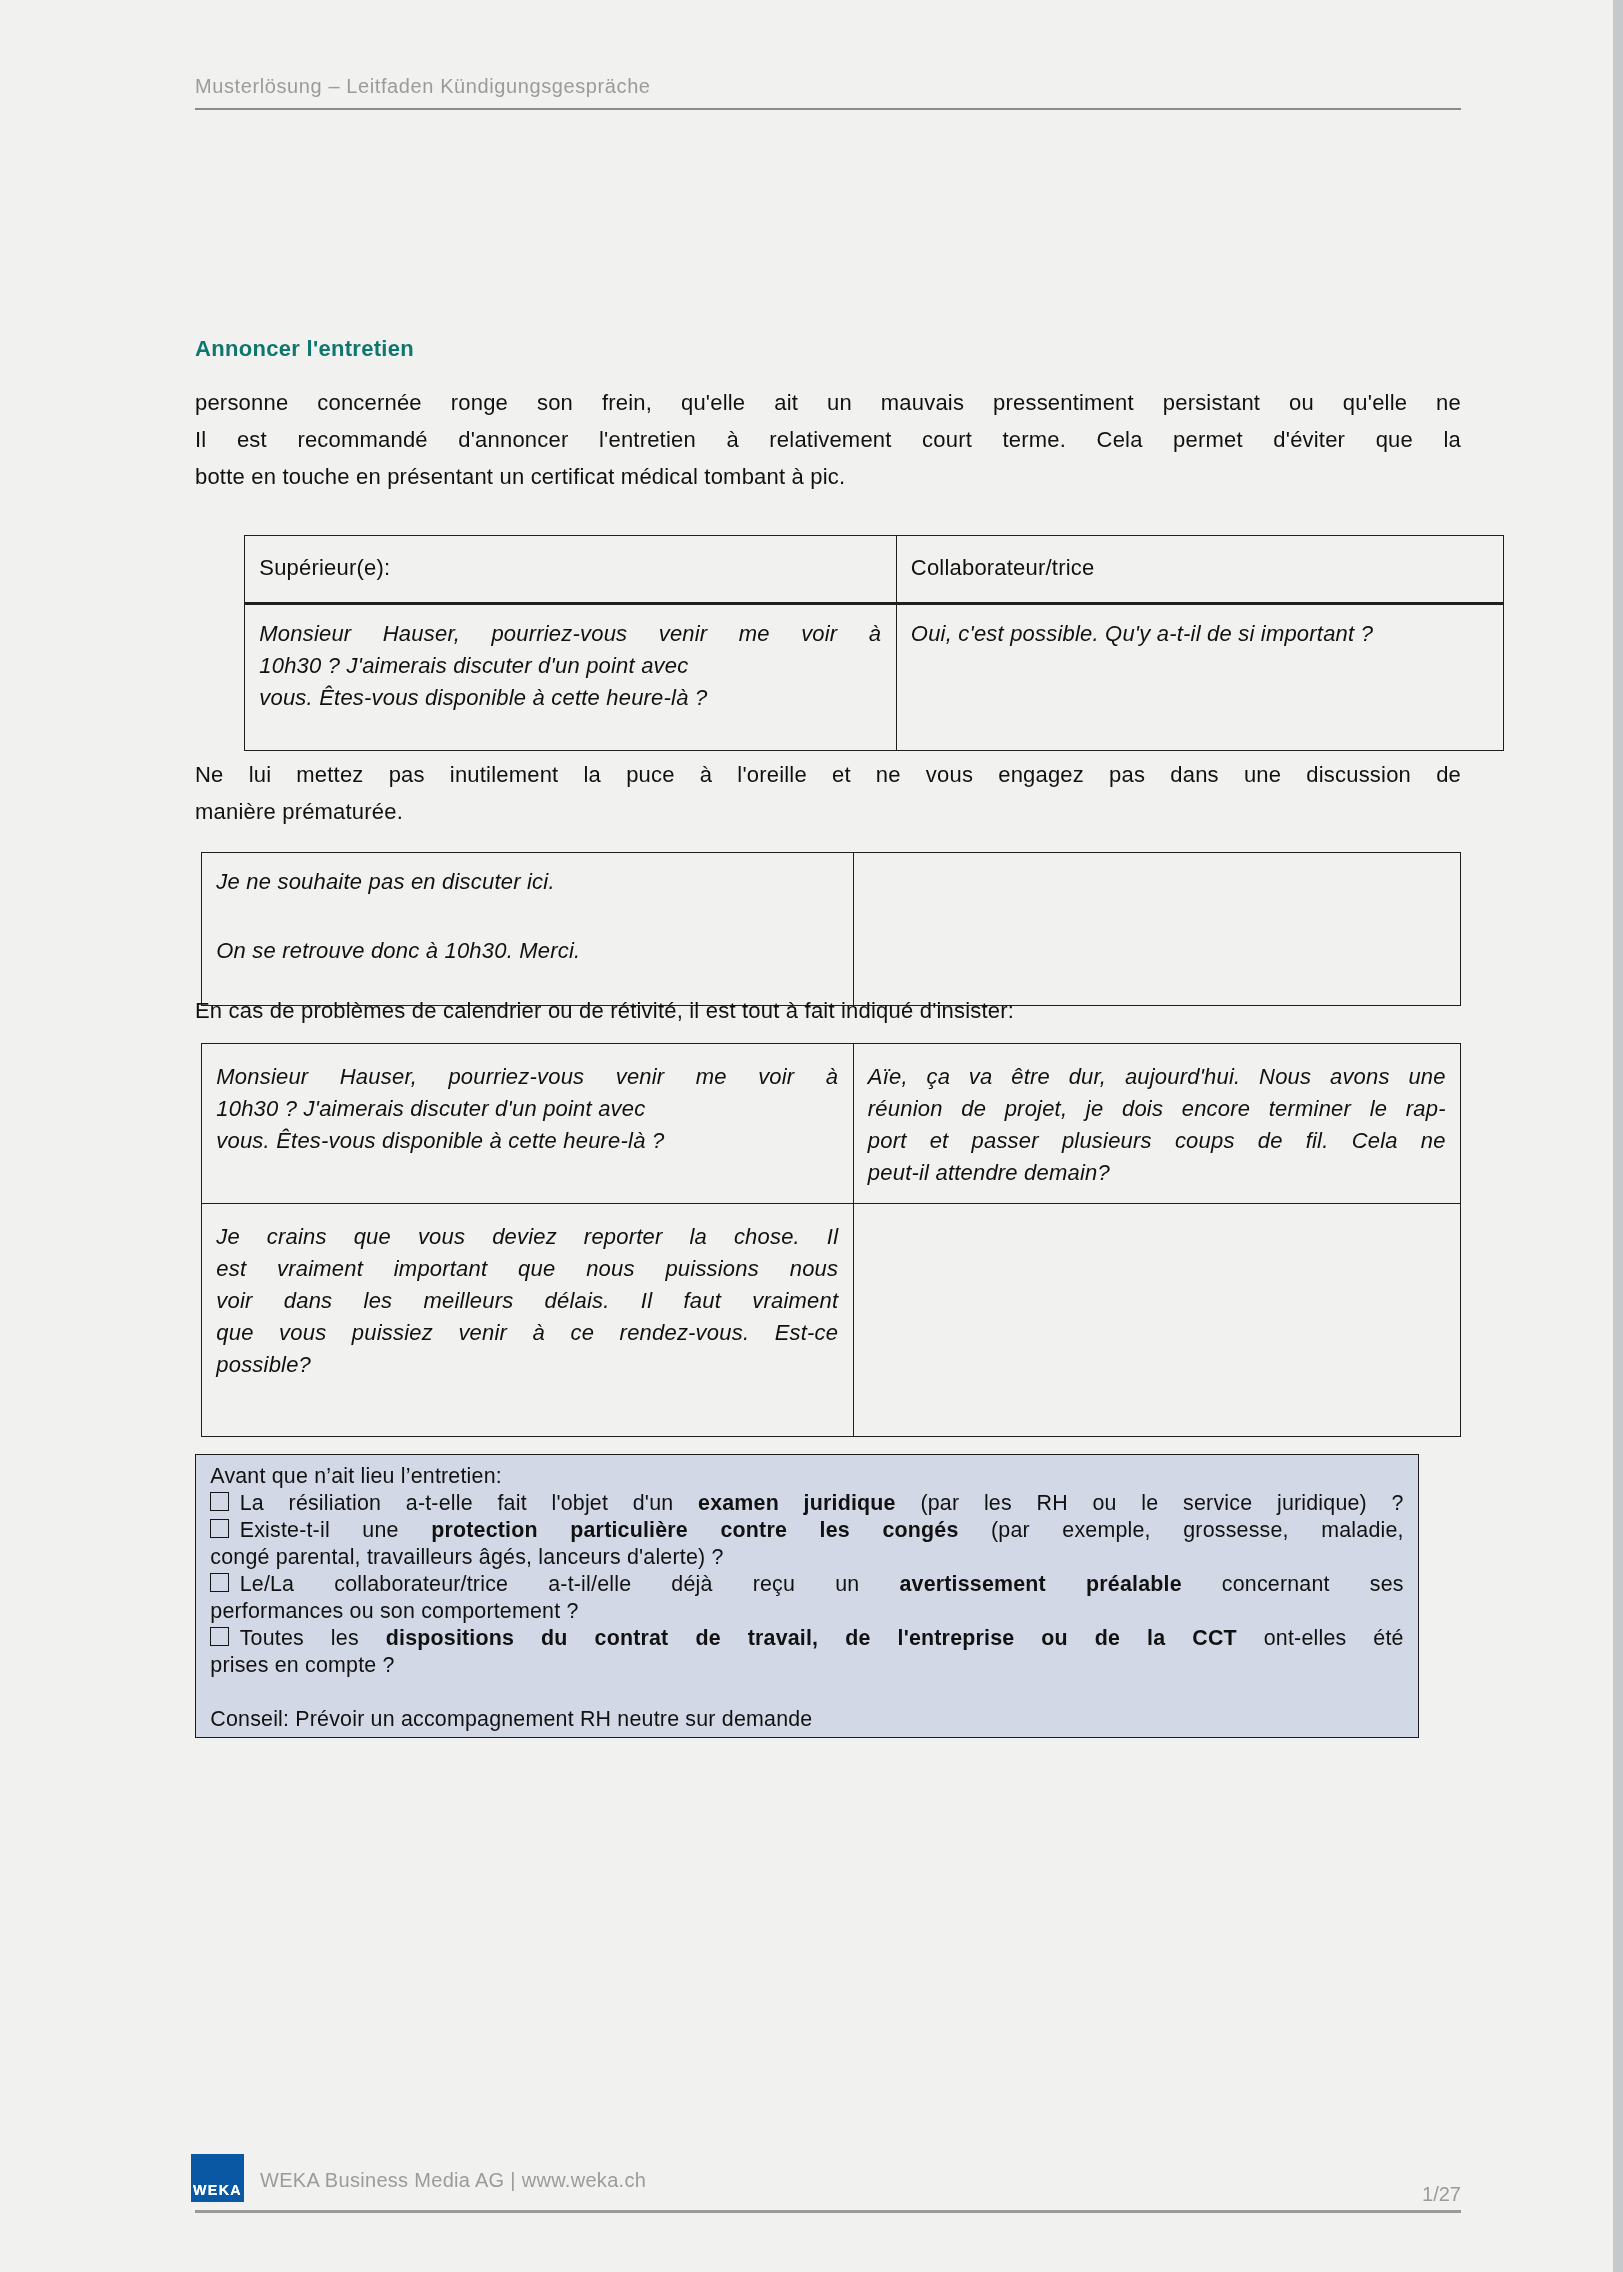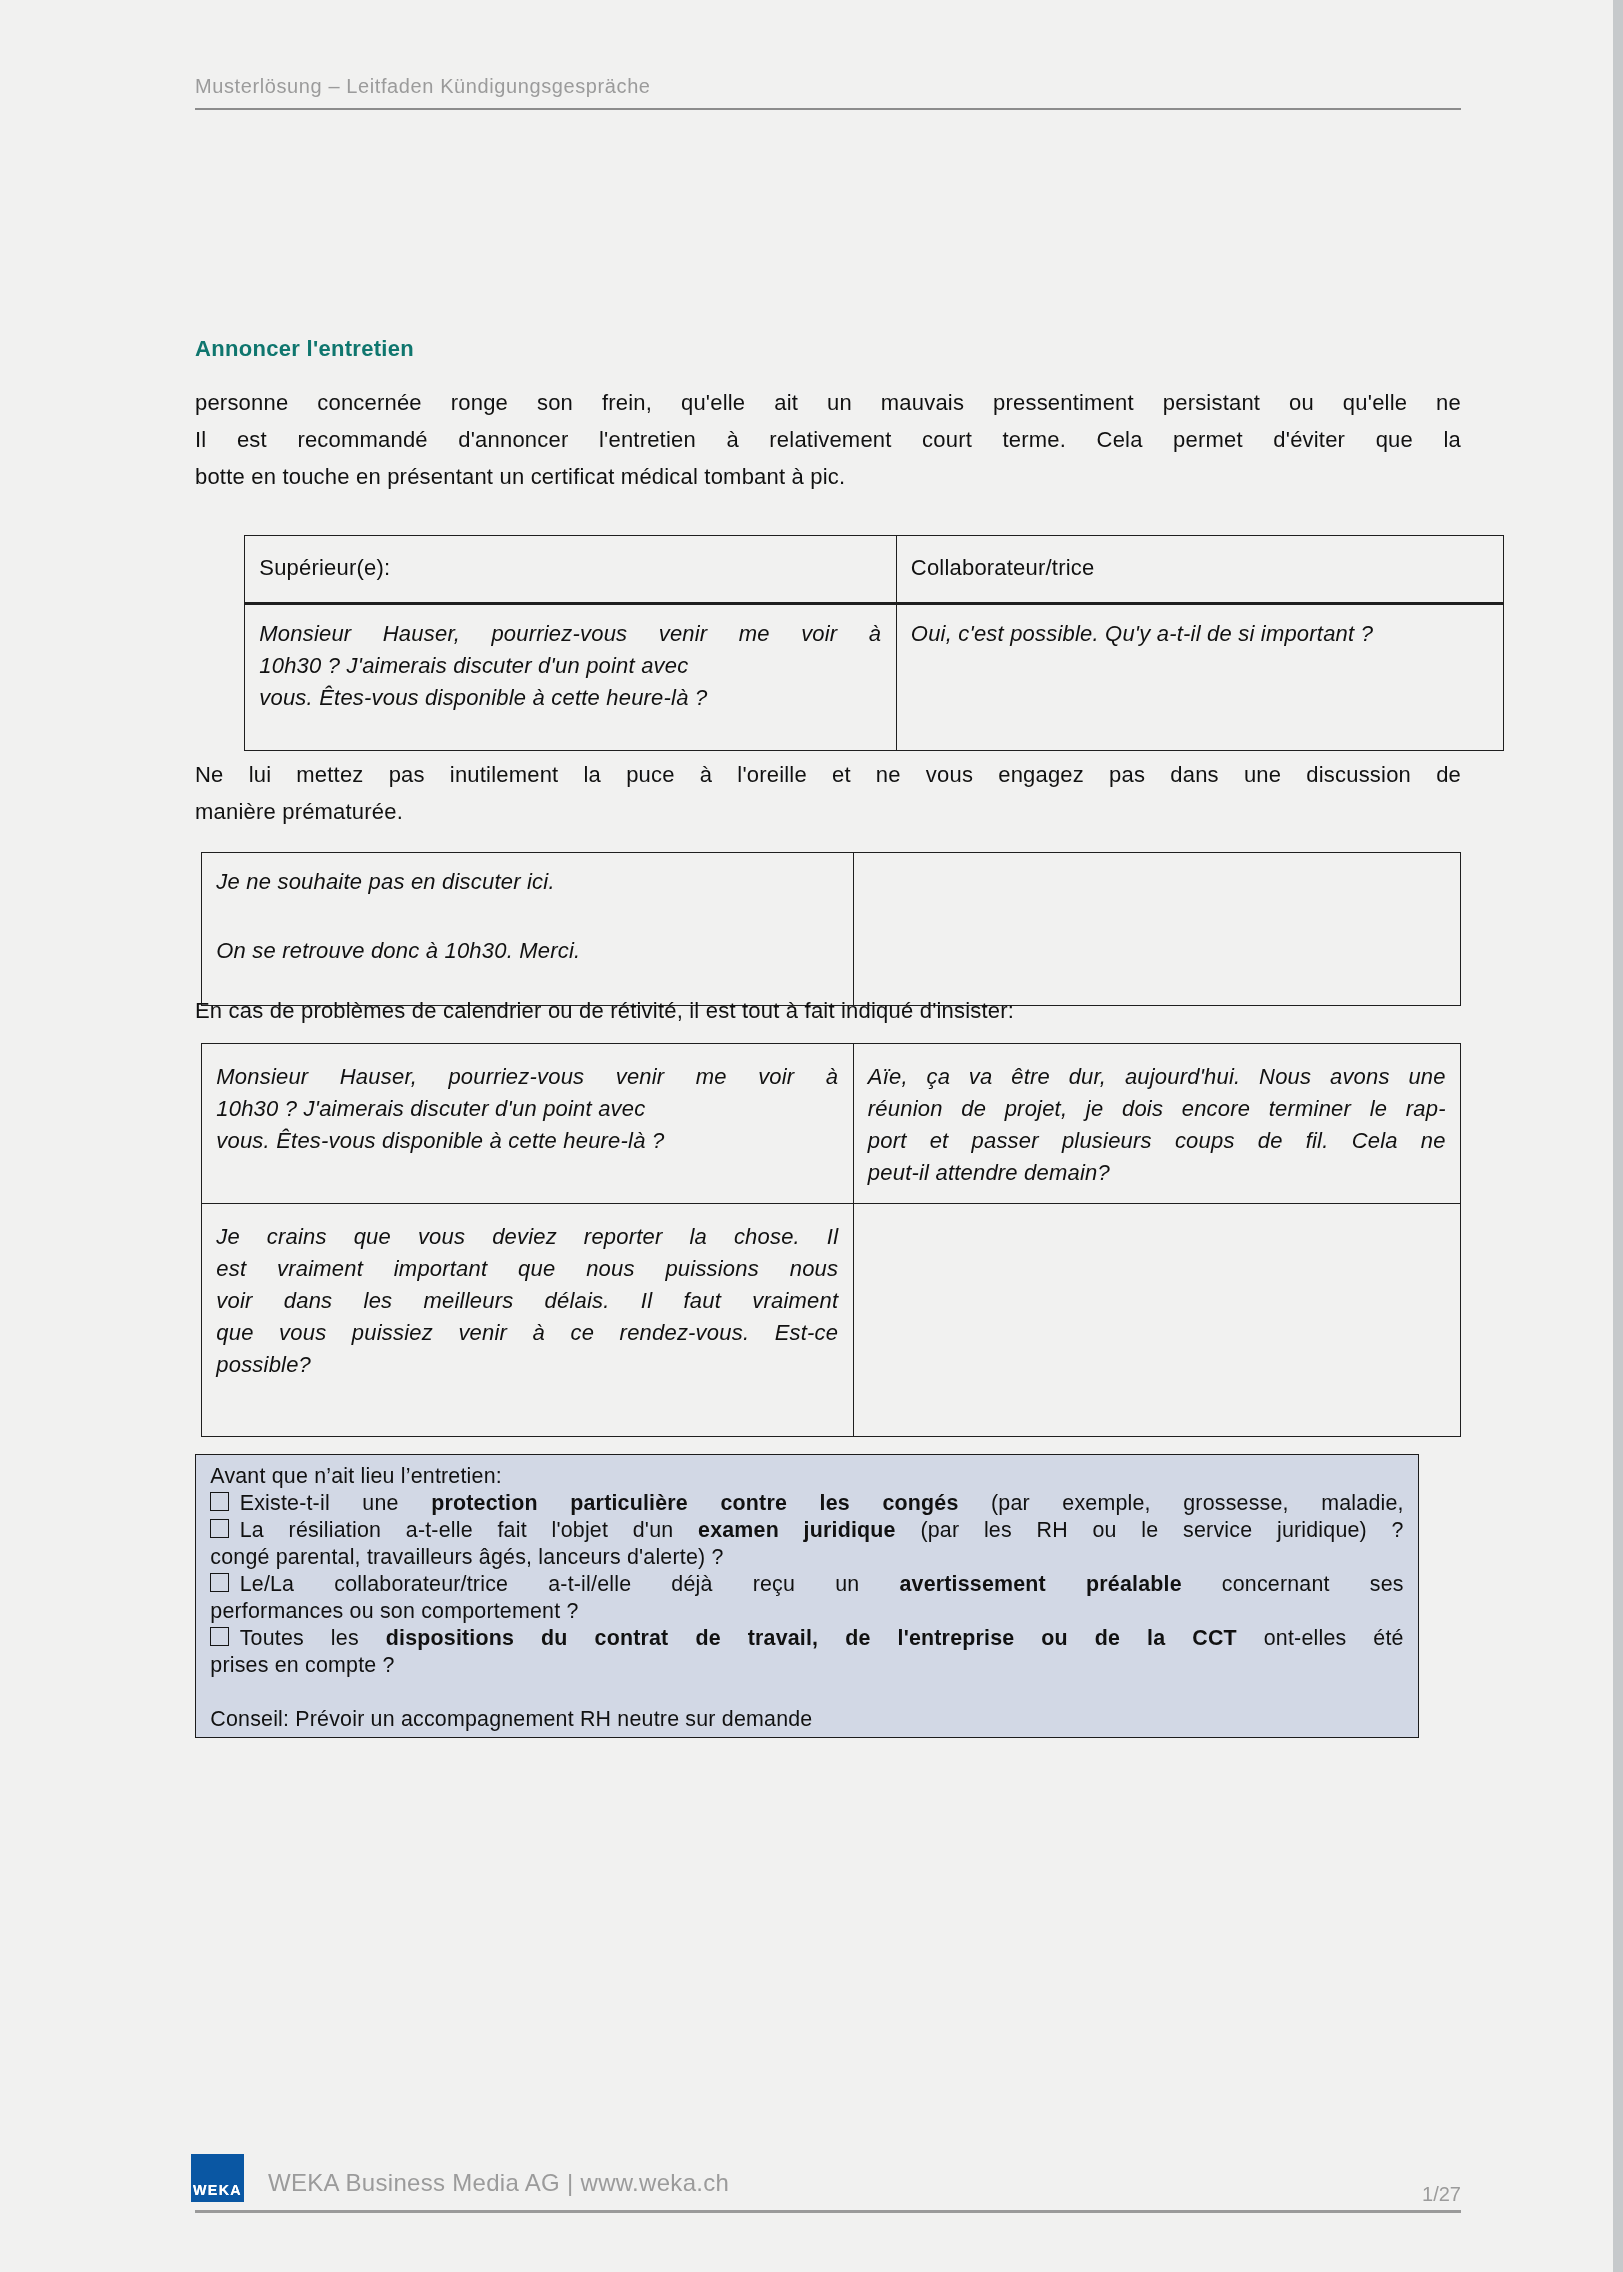--- a/index.html
+++ b/index.html
@@ -9,21 +9,21 @@
     background:#f1f1f0;
     font-family:"Liberation Sans", sans-serif;
     color:#111;
     overflow:hidden;
   }
   .abs{position:absolute;}
   
   .doc-header{left:195px;top:75px;width:1266px;font-size:20px;color:#9b9b9b;letter-spacing:0.6px;}
   .header-rule{left:195px;top:108px;width:1266px;height:1.9px;background:#8c8c8c;}
   .footer-rule{left:195px;top:2210px;width:1266px;height:2.6px;background:#9a9a9a;}
-  .footer-company{left:268px;top:2169px;font-size:24px;color:#9b9b9b;letter-spacing:0.3px;}
+  .footer-company{left:260px;top:2169px;font-size:20px;color:#9b9b9b;letter-spacing:0.3px;}
   .footer-pagenum{right:162px;top:2169px;font-size:20px;color:#9b9b9b;margin-top:14px;}
   .logo{left:191px;top:2154px;width:53px;height:48px;background:#0a57a3;
         display:flex;align-items:flex-end;justify-content:center;}
   .logo span{color:#fff;font-weight:bold;font-size:14.3px;letter-spacing:1.3px;line-height:1;
              padding-bottom:5.2px;text-shadow:0 0 0.6px #fff;}
   .edge-strip{right:0;top:0;width:10.4px;height:2273px;background:#c6c9cb;}
 
   
   .title{left:195px;top:239px;font-size:36px;font-weight:bold;color:#1a6290;letter-spacing:0.6px;}
   .h2{left:195px;top:336px;font-size:22px;font-weight:bold;color:#0f766e;letter-spacing:0.3px;}
@@ -138,22 +138,22 @@
             <div class="tl jl"><span>que vous puissiez venir à ce rendez-vous. Est-ce</span></div>
             <div class="tl"><span>possible?</span></div>
           </td>
       <td class="ital"></td>
     </tr>
   </tbody>
     </table>
 
   <div class="abs checkbox-panel">
       <div class="tl"><span>Avant que n’ait lieu l’entretien:</span></div>
+      <div class="tl jl"><span class="cbx"></span><span>La résiliation a-t-elle fait l'objet d'un </span><b>examen juridique</b><span> (par les RH ou le service juridique) ?</span></div>
       <div class="tl jl"><span class="cbx"></span><span>Existe-t-il une </span><b>protection particulière contre les congés</b><span> (par exemple, grossesse, maladie,</span></div>
-      <div class="tl jl"><span class="cbx"></span><span>La résiliation a-t-elle fait l'objet d'un </span><b>examen juridique</b><span> (par les RH ou le service juridique) ?</span></div>
       <div class="tl"><span>congé parental, travailleurs âgés, lanceurs d'alerte) ?</span></div>
       <div class="tl jl"><span class="cbx"></span><span>Le/La collaborateur/trice a-t-il/elle déjà reçu un </span><b>avertissement préalable</b><span> concernant ses</span></div>
       <div class="tl"><span>performances ou son comportement ?</span></div>
       <div class="tl jl"><span class="cbx"></span><span>Toutes les </span><b>dispositions du contrat de travail, de l'entreprise ou de la CCT</b><span> ont-elles été</span></div>
       <div class="tl"><span>prises en compte ?</span></div>
       <div class="tl">&nbsp;</div>
       <div class="tl"><span>Conseil: Prévoir un accompagnement RH neutre sur demande</span></div>
     </div>
 
   <div class="abs logo">

